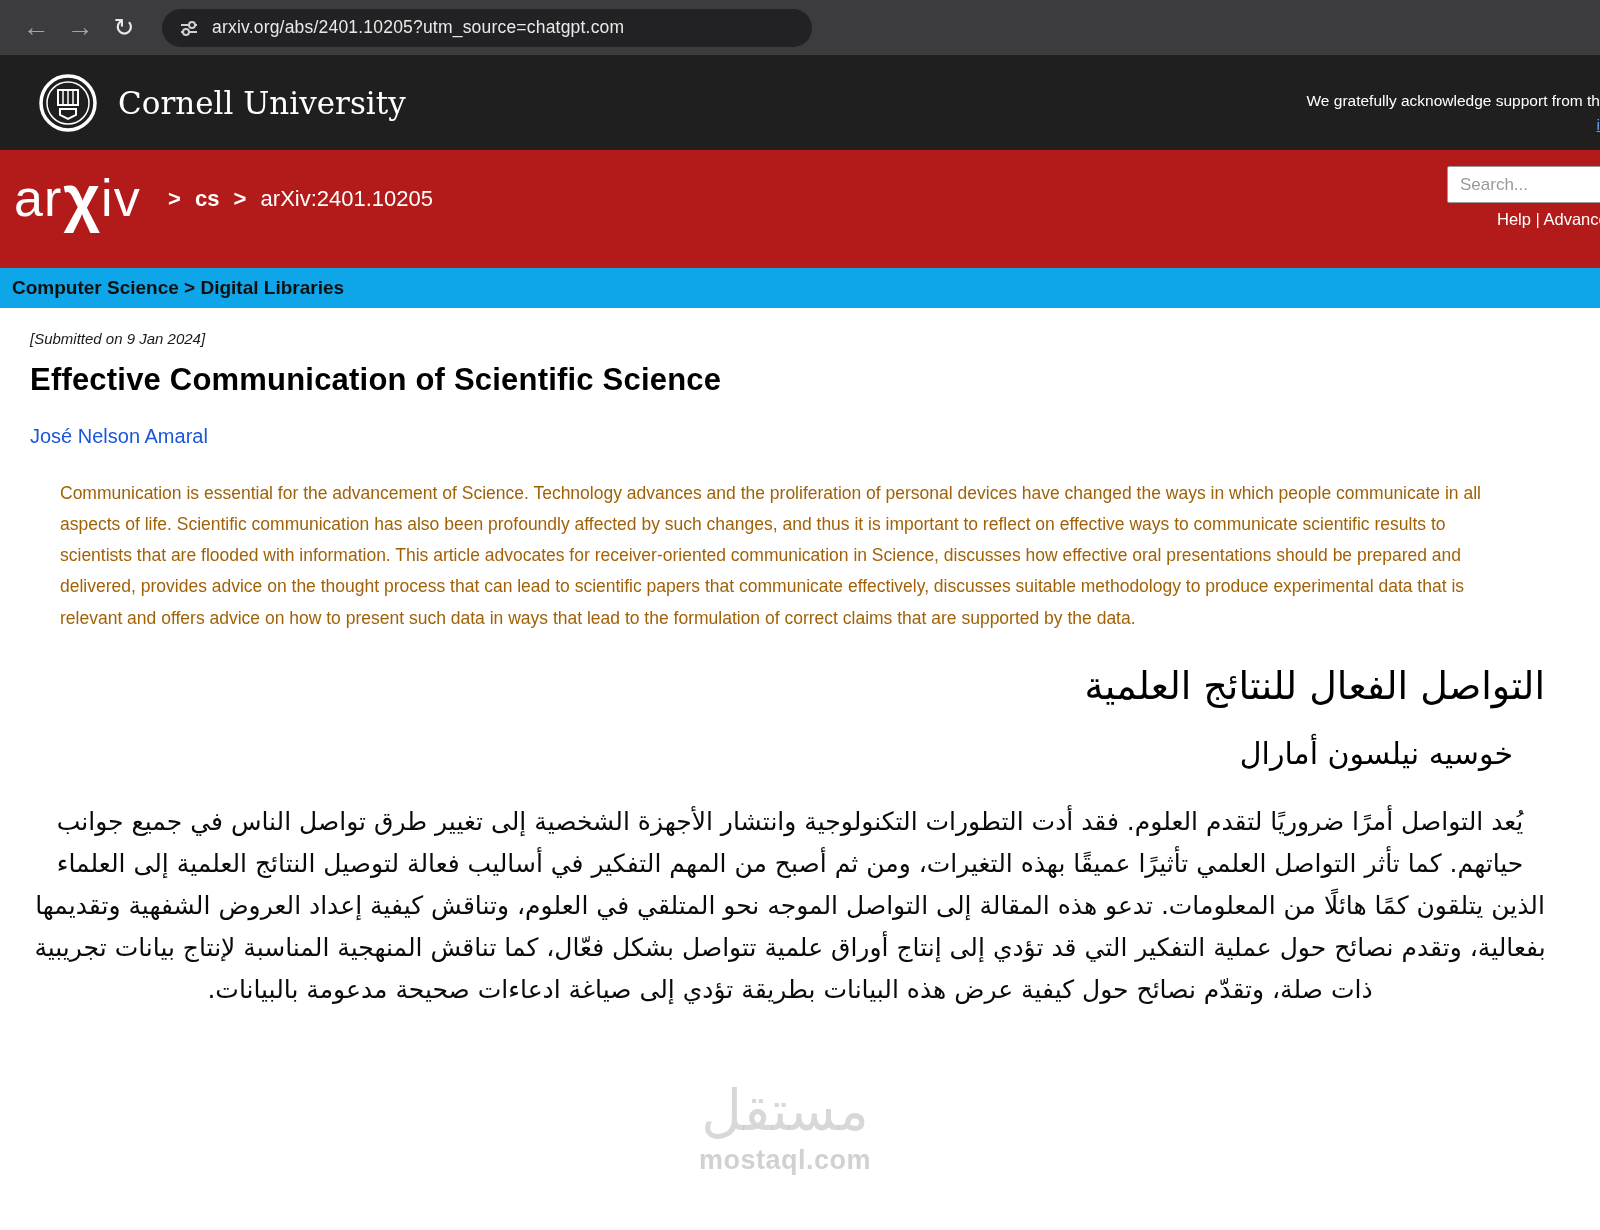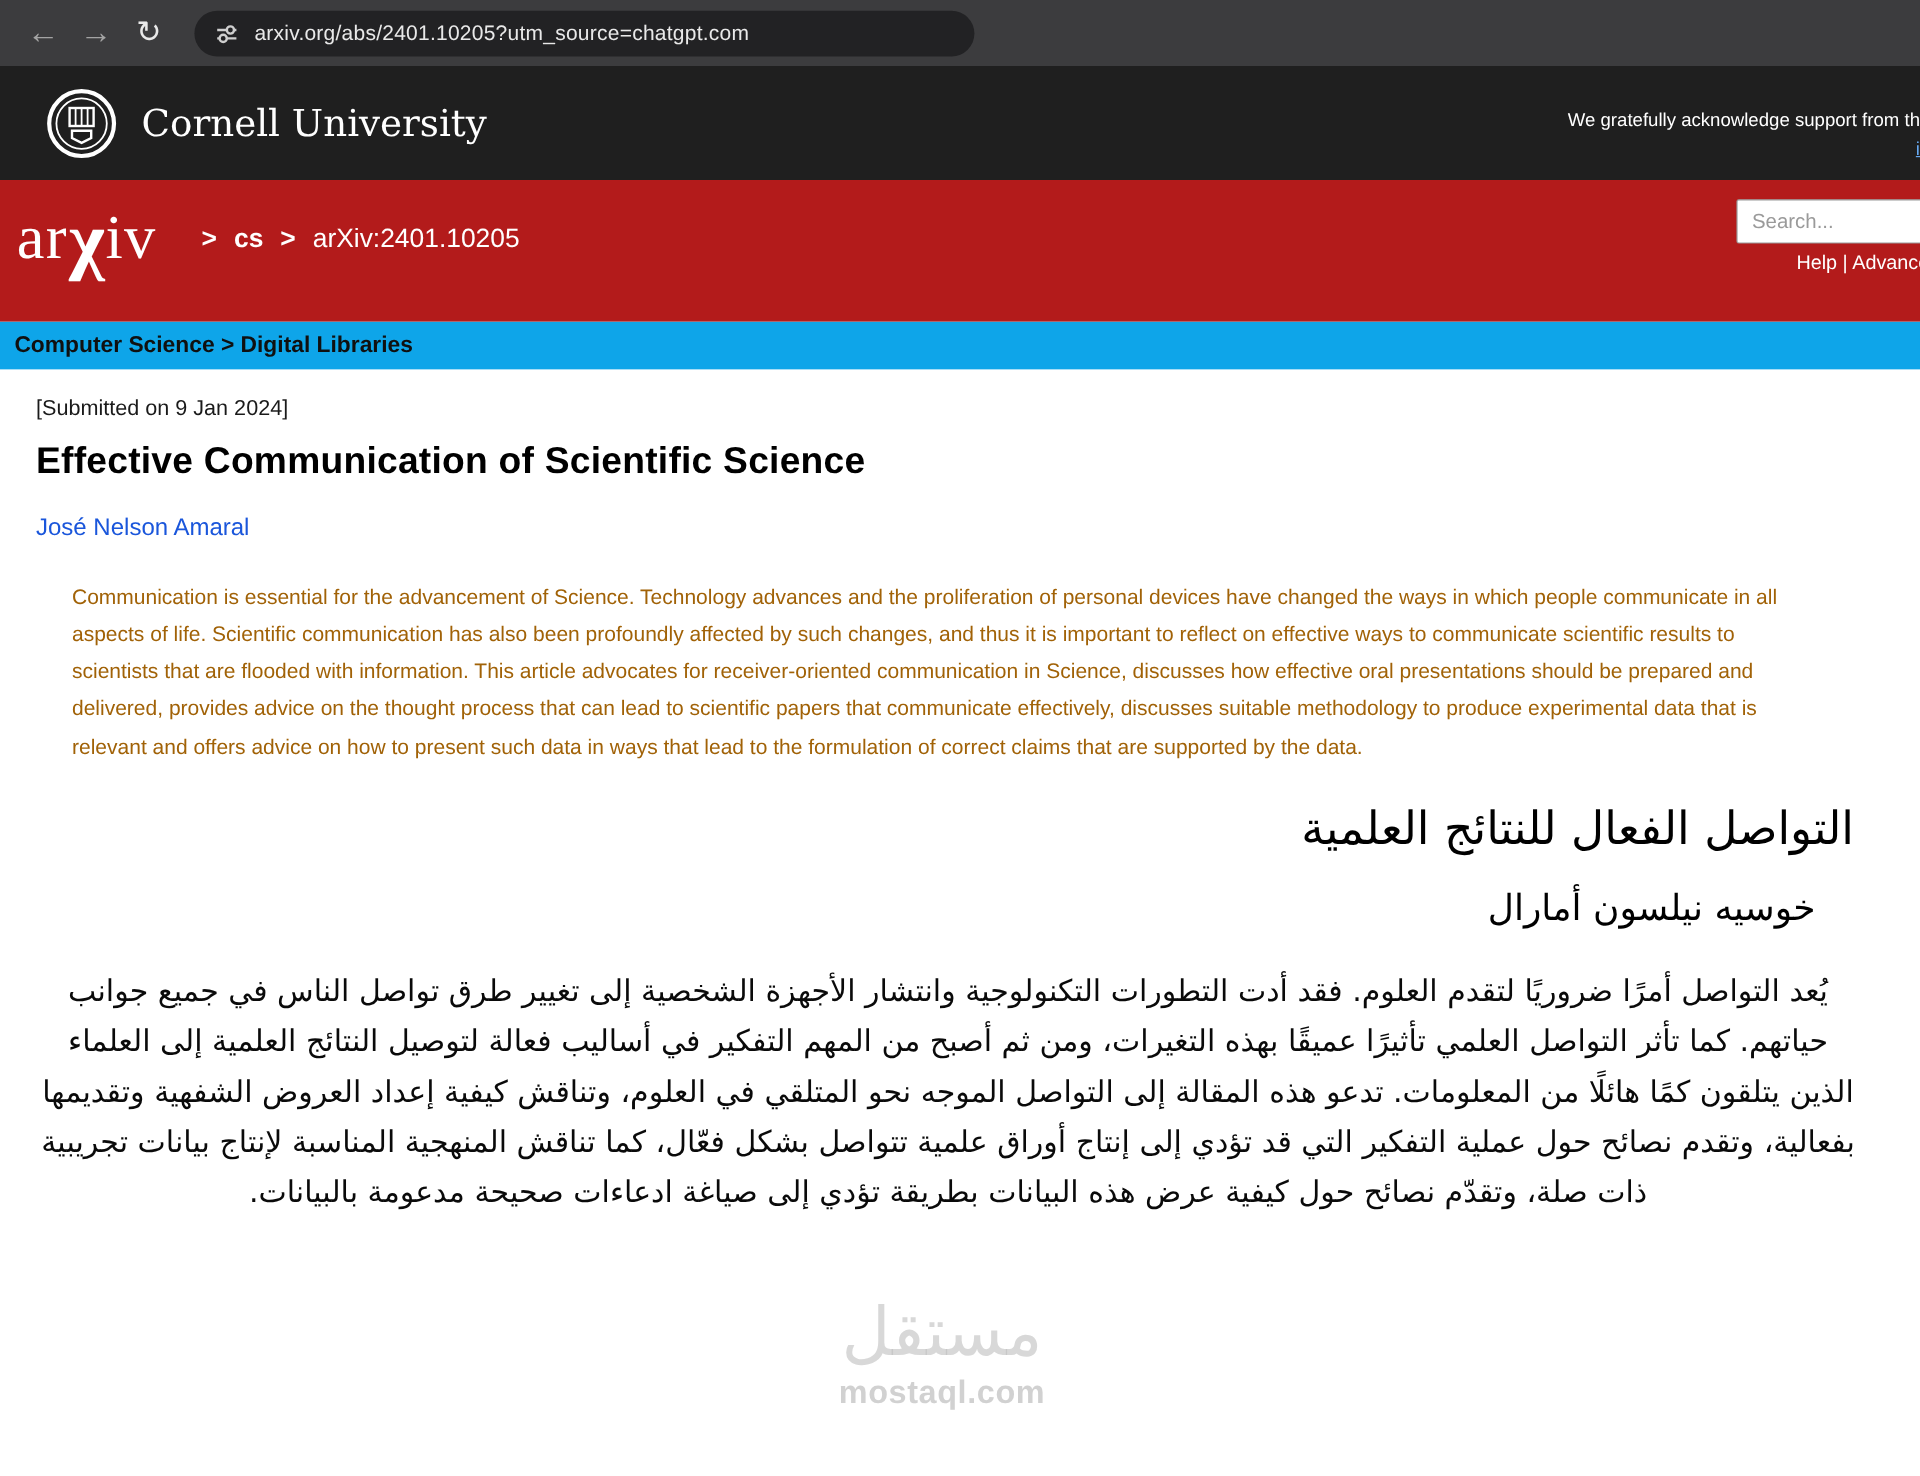--- a/index.html
+++ b/index.html
@@ -34,22 +34,22 @@
   .cornell-name { font-family:"DejaVu Serif", serif; font-size:31px; font-weight:400; color:#fff; }
   .support {
     position:absolute; right:0; top:34px; text-align:right; line-height:1.55;
     font-size:15.5px; color:#fff; white-space:nowrap; overflow:hidden; max-width:430px;
   }
   .support-link { color:#66a8f0; text-decoration:underline; cursor:pointer; display:block; }
 
   
   .banner { height:118px; background:#b31b1b; position:relative; color:#fff; overflow:hidden; }
   .arxiv-brand {
-    position:absolute; left:14px; top:20px; display:flex; align-items:flex-end;
-    font-family:Liberation Serif, serif; color:#fff; cursor:pointer;
+    position:absolute; left:14px; top:20px; display:flex; align-items:center;
+    font-family:Liberation Sans, sans-serif; color:#fff; cursor:pointer;
   }
   .logo-pre,.logo-post { font-size:52px; line-height:1.1; letter-spacing:1px; }
   .logo-x { font-size:64px; line-height:.85; font-weight:bold; margin:0 1px; }
   .banner-crumb { position:absolute; left:160px; top:36px; font-size:22px; white-space:nowrap; }
   .banner-crumb .sep { margin:0 8px; font-weight:bold; }
   .crumb-link { cursor:pointer; }
   .crumb-cs { font-weight:bold; }
   .search-box {
     position:absolute; top:16px; right:-62px; width:215px; height:37px;
     background:#fff; border:1px solid #999; border-radius:2px;
@@ -59,21 +59,21 @@
   .help-links { position:absolute; top:60px; left:1497px; white-space:nowrap; font-size:16.5px; color:#fff; cursor:pointer; }
 
   
   .subject-bar {
     height:40px; background:#0ea5e9; display:flex; align-items:center;
     padding:0 12px; font-size:19px; font-weight:bold; color:#101010;
   }
 
   
   .main { padding:22px 30px 0; background:#fff; }
-  .submitted { font-size:18px; color:#1a1a1a; }
+  .submitted { font-style:italic; font-size:15px; color:#1a1a1a; }
   .paper-title { margin-top:15px; font-size:31px; font-weight:bold; color:#000; letter-spacing:.2px; }
   .author-link { display:inline-block; margin-top:27px; font-size:20px; color:#1a56db; cursor:pointer; }
   .abstract {
     margin:30px 60px 0 30px; font-size:17.5px; line-height:1.78; color:#a16207;
     text-align:left;
   }
 
   
   .ar-section { direction:rtl; font-family:"DejaVu Sans", sans-serif; color:#000; }
   .ar-title { font-size:38px; text-align:right; padding-left:0; padding-right:25px; margin-top:30px; font-weight:400; }

